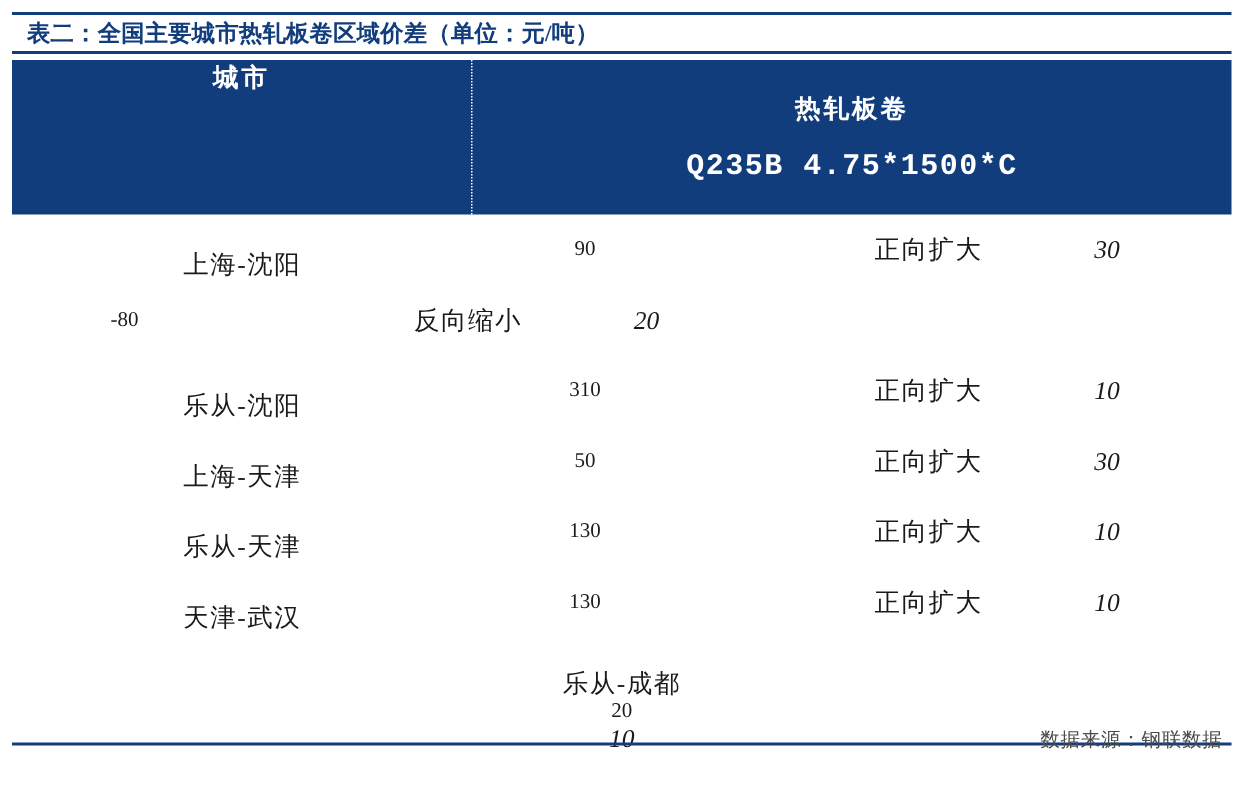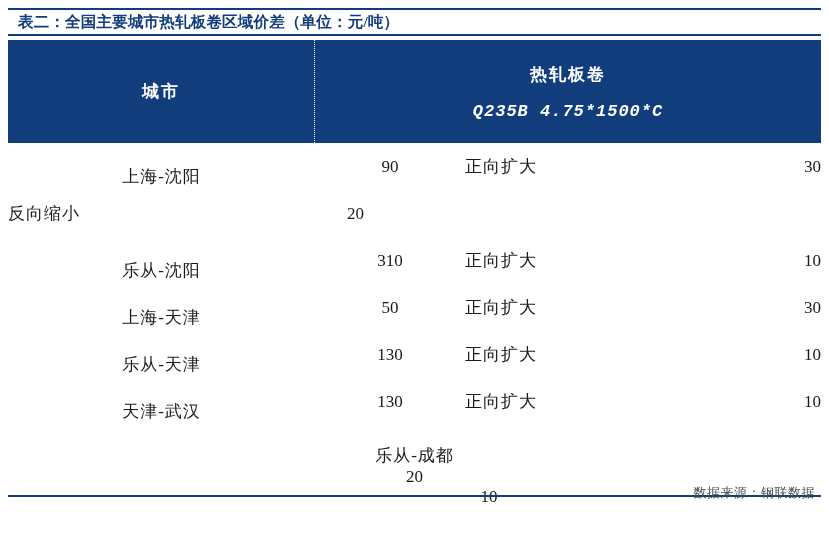--- a/index.html
+++ b/index.html
@@ -56,21 +56,20 @@
     display: flex;
     width: 813px;
     height: 103px;
     background: #123d7c;
     color: #ffffff;
     box-sizing: border-box;
   }
   .head-city {
     width: 307px;
     display: flex;
-    align-items: center;
     justify-content: center;
     box-sizing: border-box;
     border-right: 1px dotted #ffffff;
   }
   .head-city-label {
     font-size: 17px;
     font-weight: bold;
     letter-spacing: 2px;
   }
   .head-prod {
@@ -80,25 +79,24 @@
     align-items: center;
     justify-content: center;
     gap: 16px;
   }
   .head-prod-line1 {
     font-size: 17px;
     font-weight: bold;
     letter-spacing: 2px;
   }
   .head-prod-line2 {
-    font-size: 17px;
+    font-size: 20px;
     font-weight: bold;
     letter-spacing: 1px;
     font-family: "Liberation Mono", monospace;
-    font-style: italic;
   }
 
   
   .rows {
     width: 813px;
   }
   .row {
     display: flex;
     align-items: center;
     height: 47px;
@@ -111,32 +109,33 @@
   .cell-city {
     width: 307px;
     text-align: center;
     font-size: 17px;
     letter-spacing: 1px;
     margin-top: 19px;
   }
   .cell-price {
     width: 150px;
     text-align: center;
-    font-size: 17px;
+    font-size: 14px;
   }
   .cell-trend {
     width: 190px;
-    text-align: left;
+    text-align: right;
     font-size: 17px;
     letter-spacing: 1px;
   }
   .cell-change {
     width: 166px;
-    text-align: right;
-    font-size: 17px;
+    text-align: center;
+    font-size: 17px;
+    font-style: italic;
   }
 
   
   .footer-rule {
     position: absolute;
     left: 8px;
     top: 495px;
     width: 813px;
     height: 0;
     border-top: 2px solid #123d7c;
@@ -174,20 +173,21 @@
     <div class="rows">
 
       <div class="row">
         <div class="cell-city">上海-沈阳</div>
         <div class="cell-price">90</div>
         <div class="cell-trend">正向扩大</div>
         <div class="cell-change">30</div>
       </div>
 
       <div class="row">
+        <div class="cell-price">-80</div>
         <div class="cell-trend">反向缩小</div>
         <div class="cell-change">20</div>
       </div>
 
       <div class="row">
         <div class="cell-city">乐从-沈阳</div>
         <div class="cell-price">310</div>
         <div class="cell-trend">正向扩大</div>
         <div class="cell-change">10</div>
       </div>

